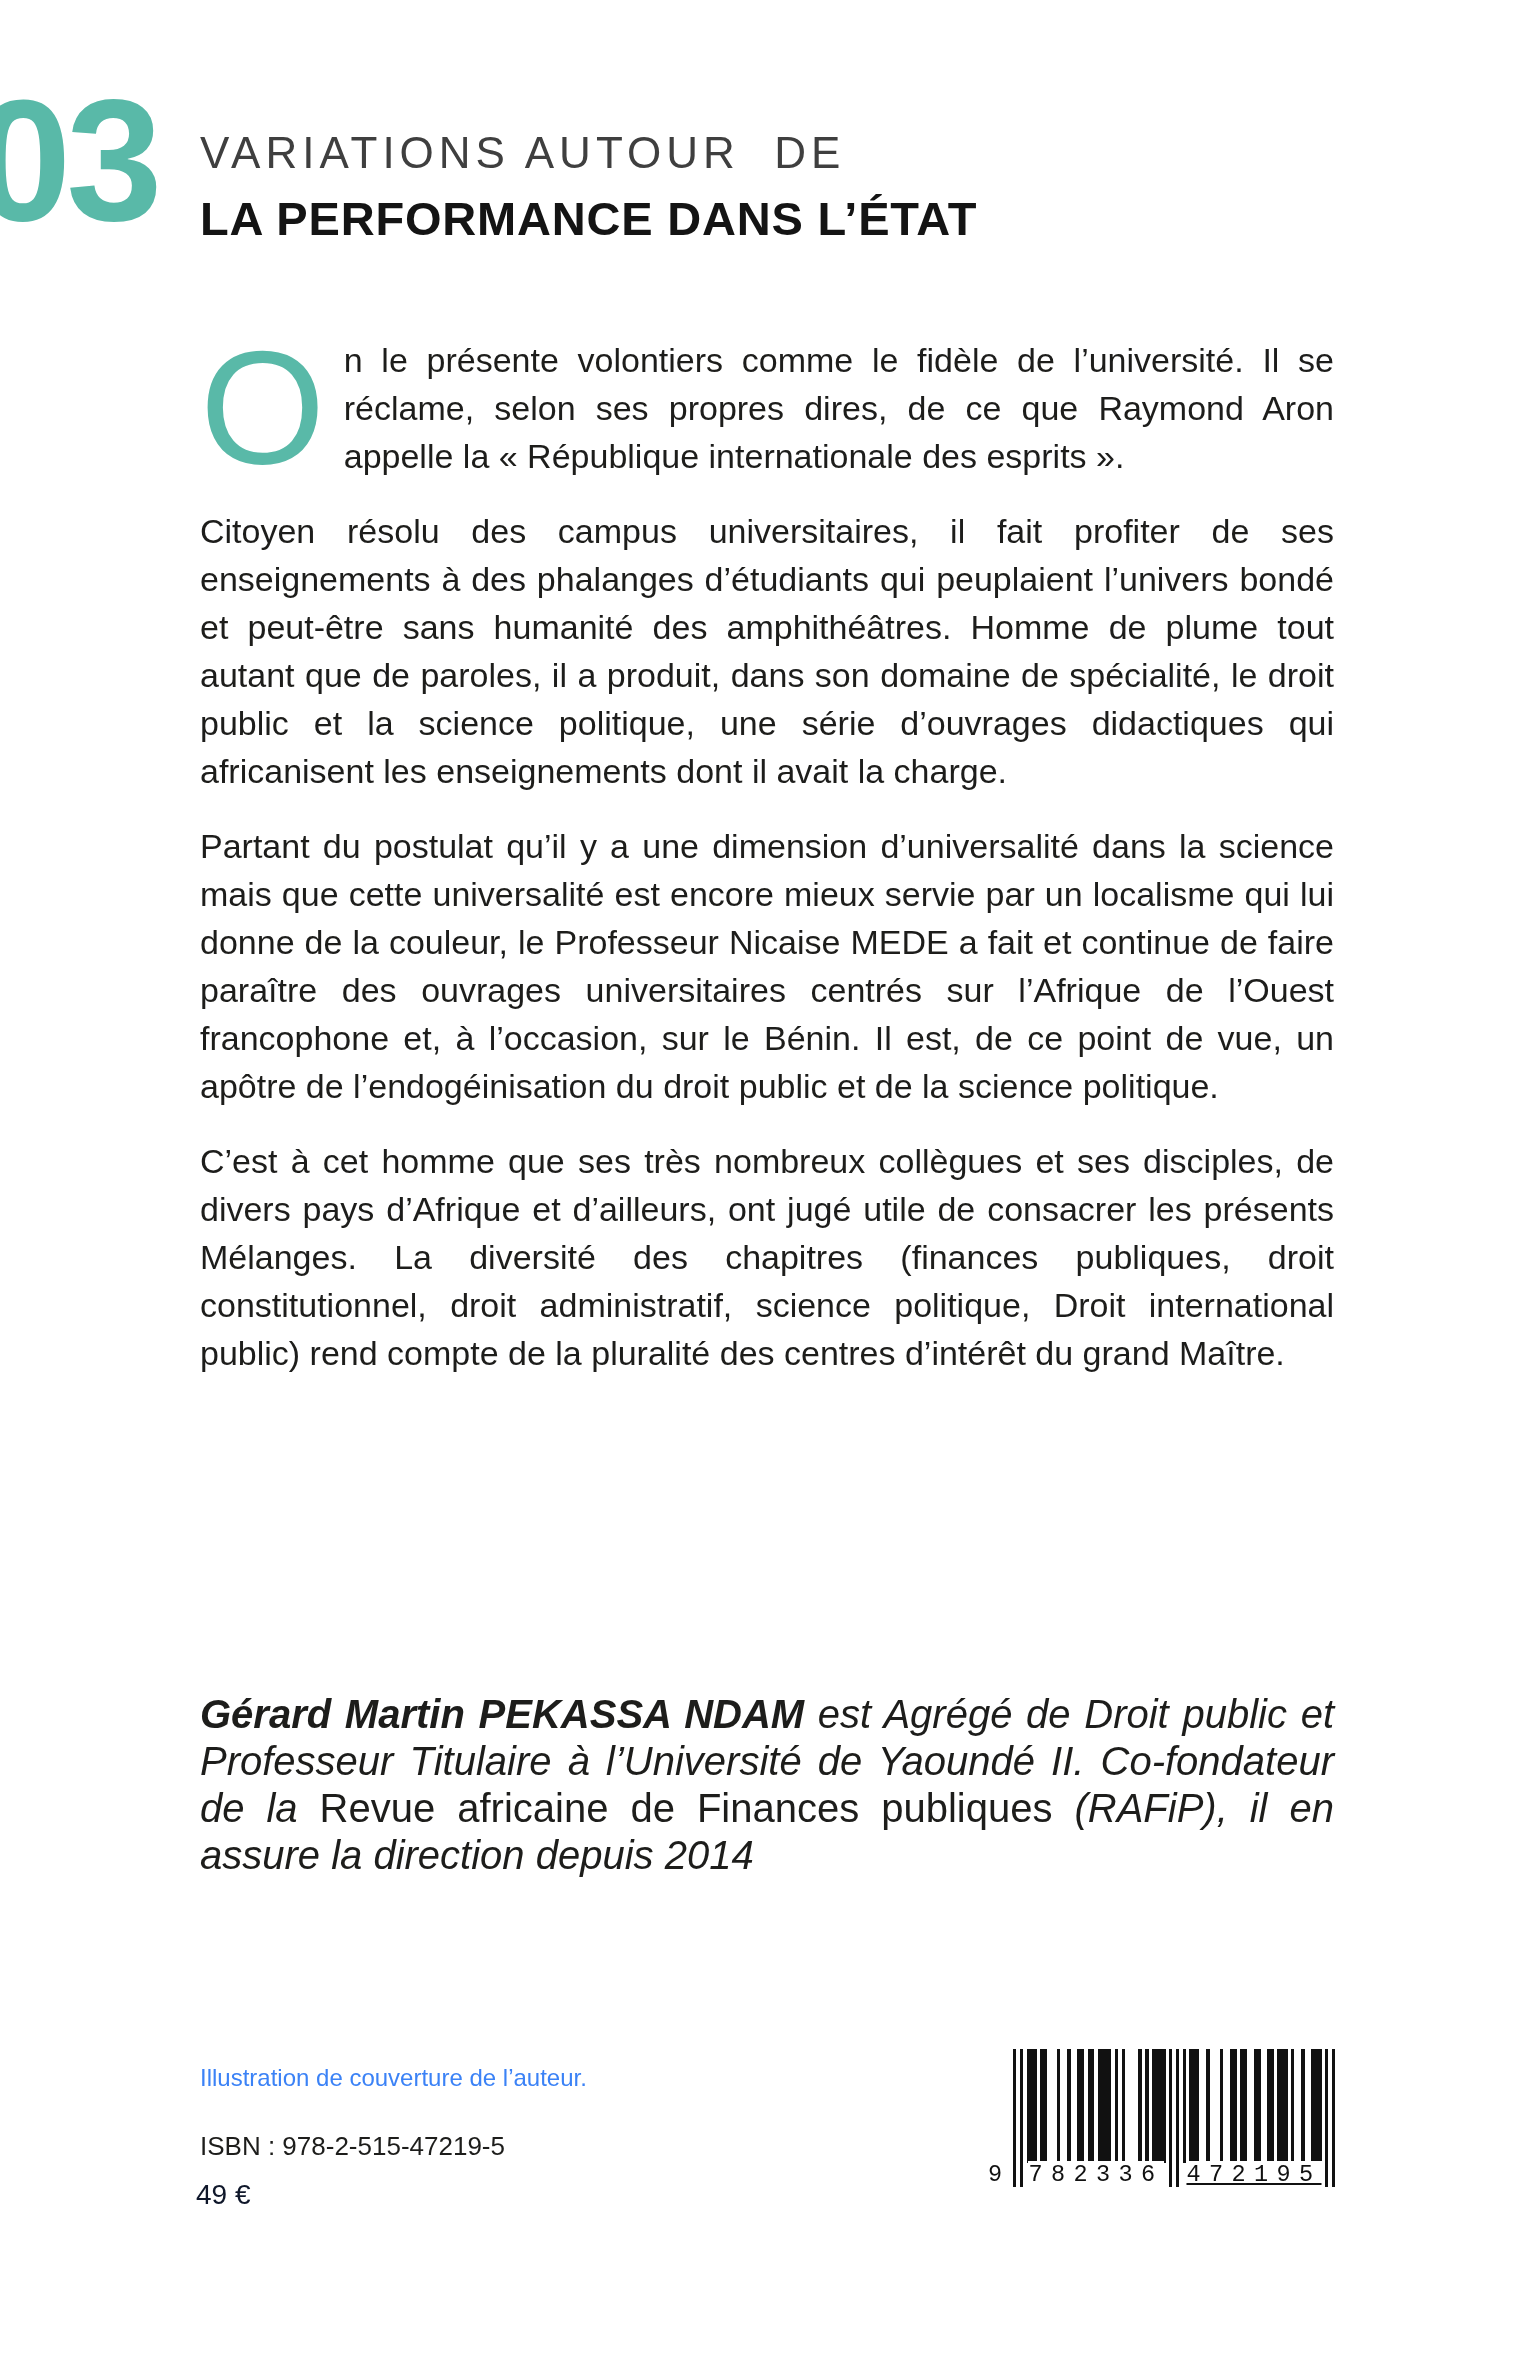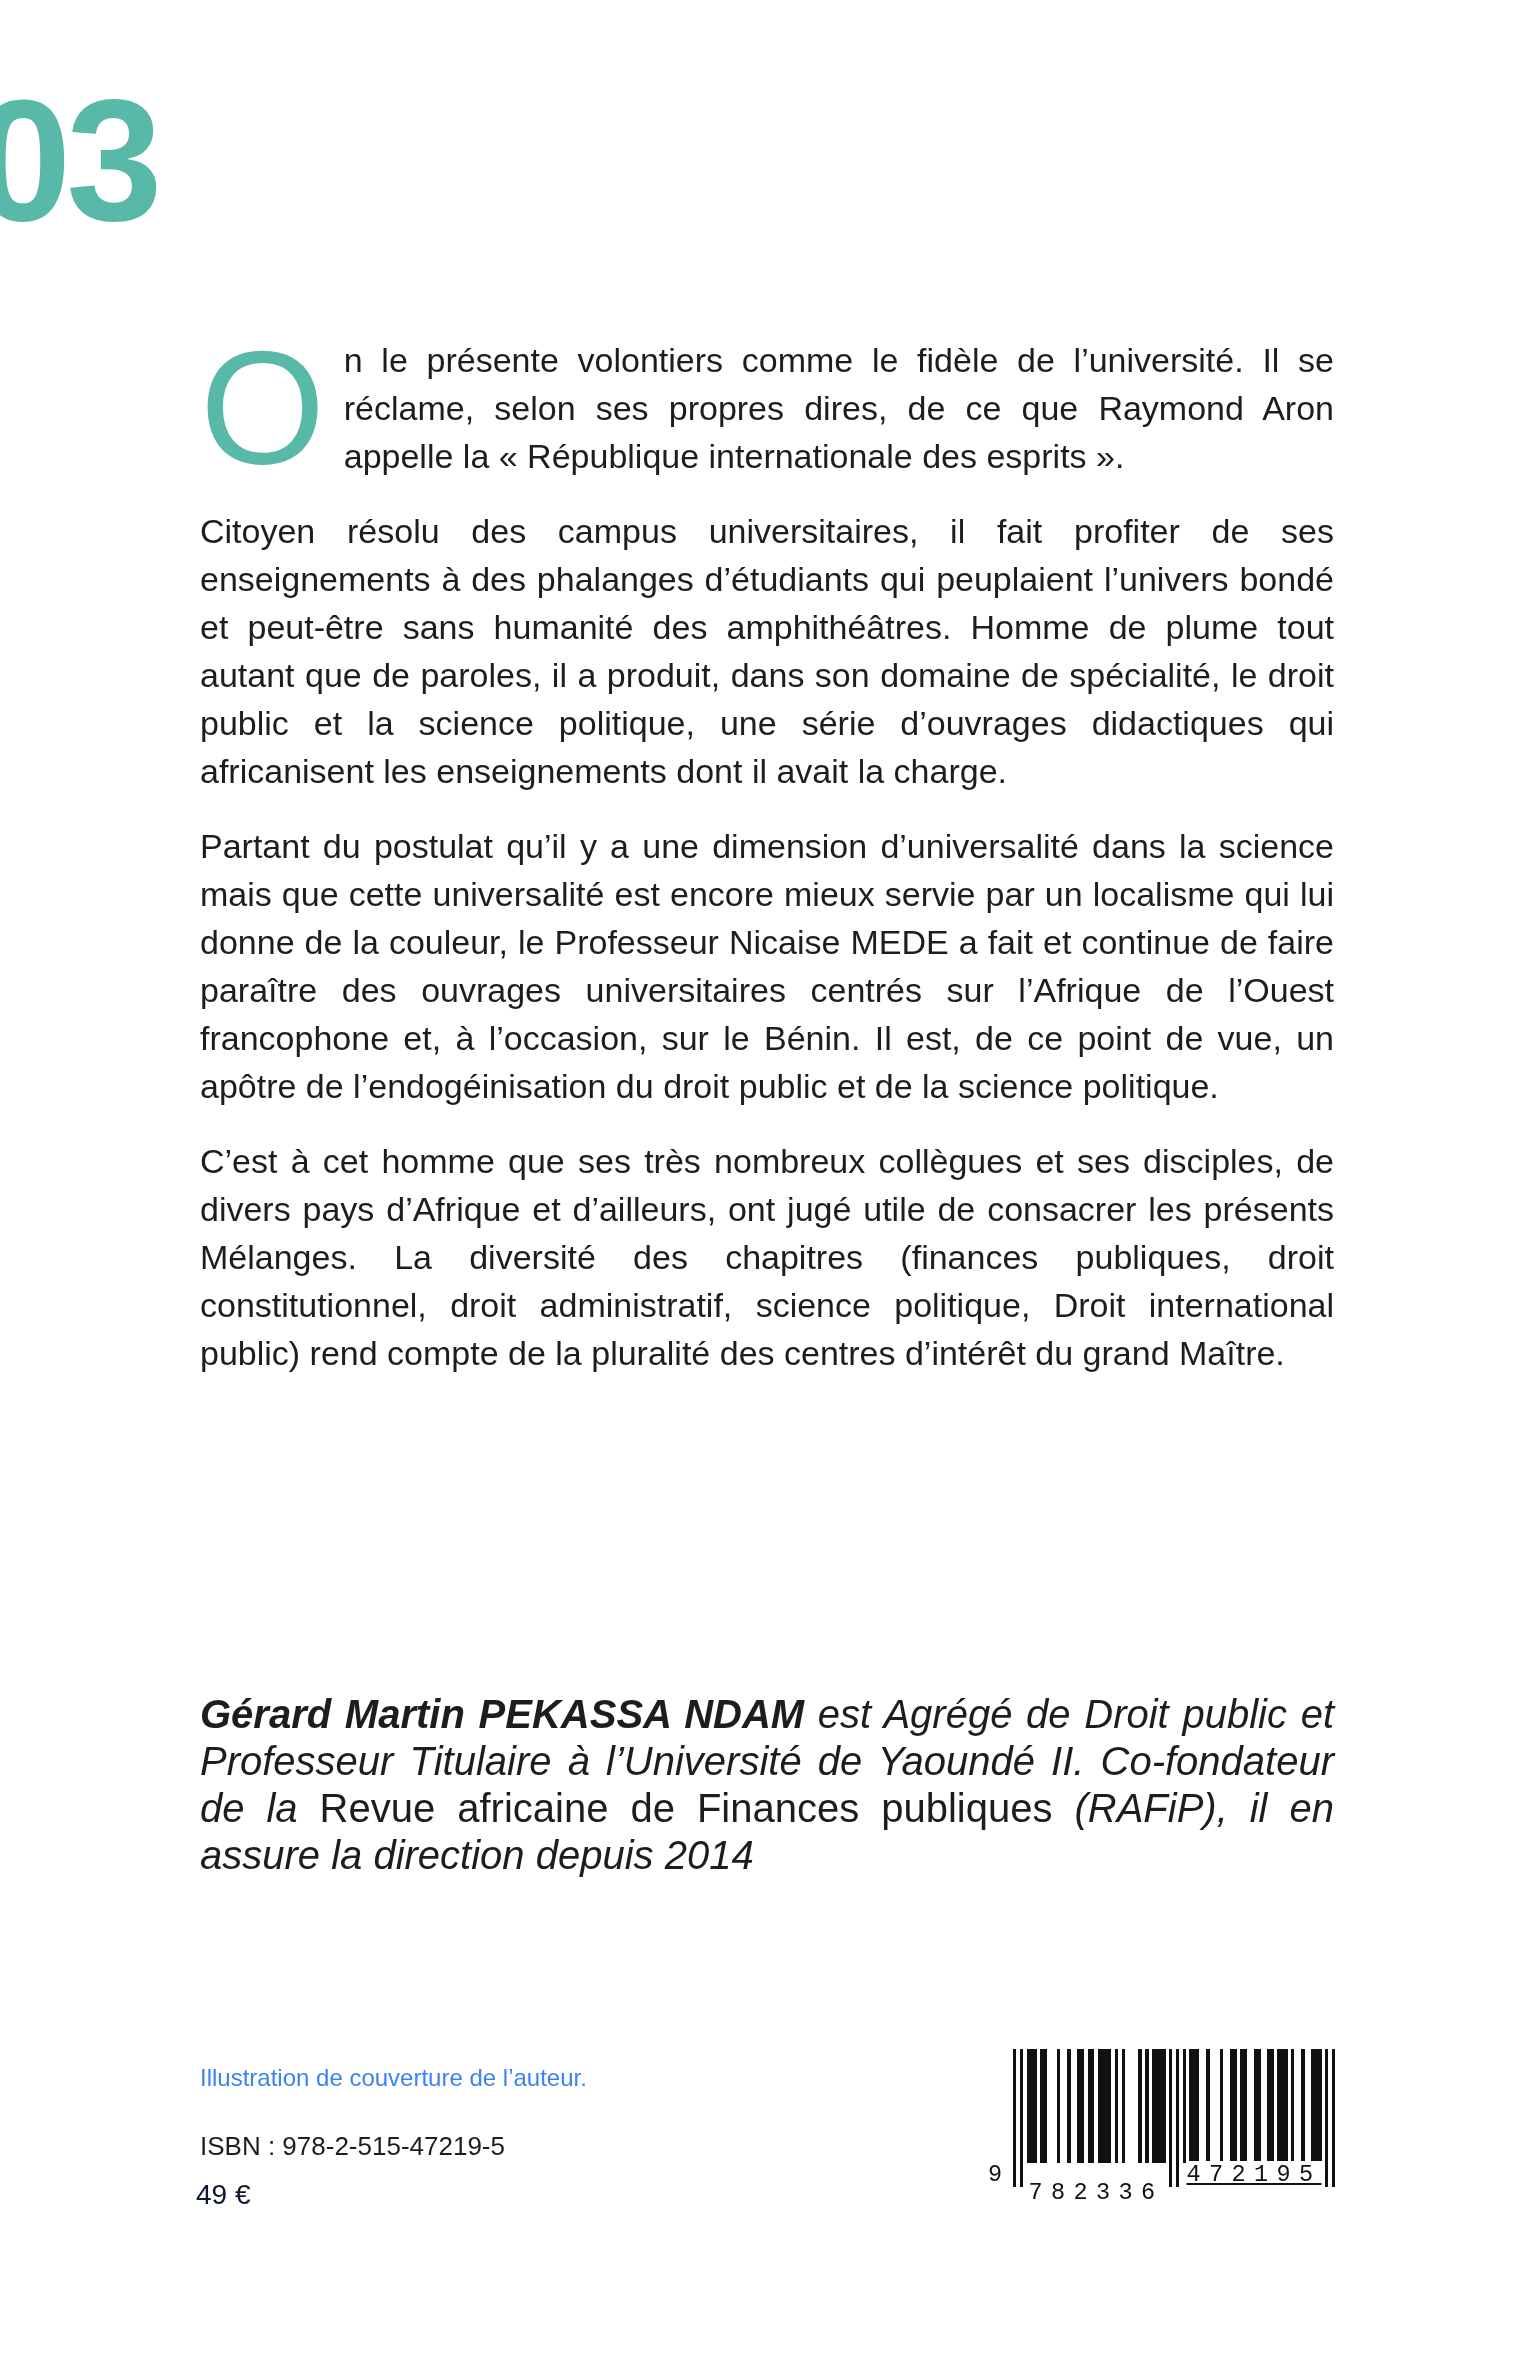--- a/index.html
+++ b/index.html
@@ -115,30 +115,34 @@
   .bc-digit {
     position: absolute;
     top: 112px;
     font-family: "Liberation Mono", monospace;
     font-size: 23.5px;
     color: #111111;
     background: #ffffff;
     white-space: nowrap;
   }
   .bc-first { left: -25px; }
-  .bc-g1 { left: 15px; width: 136px; letter-spacing: 8.4px; text-align: center; margin-top: 18px; }
+  .bc-g1 { left: 15px; width: 136px; letter-spacing: 8.4px; text-align: center; }
   .bc-g2 { left: 173px; width: 136px; letter-spacing: 8.4px; text-align: center; text-decoration: underline; }
 </style>
 </head>
 <body>
 
 <div class="page">
 
   <div class="book-number" style="color: rgb(89, 185, 168);">03</div>
 
+  <div class="title-block">
+    <div class="title-line1">VARIATIONS AUTOUR  DE</div>
+    <div class="title-line2">LA PERFORMANCE DANS L’ÉTAT</div>
+  </div>
 
   <div class="content">
     <p class="para first"><span class="dropcap" style="color: rgb(89, 185, 168);">O</span><span>n le présente volontiers comme le fidèle de l’université. Il se réclame, selon ses propres dires, de ce que Raymond Aron appelle la « République internationale des esprits ».</span></p>
     <p class="para">Citoyen résolu des campus universitaires, il fait profiter de ses enseignements à des phalanges d’étudiants qui peuplaient l’univers bondé et peut-être sans humanité des amphithéâtres. Homme de plume tout autant que de paroles, il a produit, dans son domaine de spécialité, le droit public et la science politique, une série d’ouvrages didactiques qui africanisent les enseignements dont il avait la charge.</p>
     <p class="para">Partant du postulat qu’il y a une dimension d’universalité dans la science mais que cette universalité est encore mieux servie par un localisme qui lui donne de la couleur, le Professeur Nicaise MEDE a fait et continue de faire paraître des ouvrages universitaires centrés sur l’Afrique de l’Ouest francophone et, à l’occasion, sur le Bénin. Il est, de ce point de vue, un apôtre de l’endogéinisation du droit public et de la science politique.</p>
     <p class="para">C’est à cet homme que ses très nombreux collègues et ses disciples, de divers pays d’Afrique et d’ailleurs, ont jugé utile de consacrer les présents Mélanges. La diversité des chapitres (finances publiques, droit constitutionnel, droit administratif, science politique, Droit international public) rend compte de la pluralité des centres d’intérêt du grand Maître.</p>
   </div>
 
   <div class="bio"><span class="seg-bold-italic">Gérard Martin PEKASSA NDAM</span><span class="seg-italic"> est Agrégé de Droit public et Professeur Titulaire à l’Université de Yaoundé II. Co-fondateur de la </span><span class="seg-roman">Revue africaine de Finances publiques</span><span class="seg-italic"> (RAFiP), il en assure la direction depuis 2014</span></div>
 

